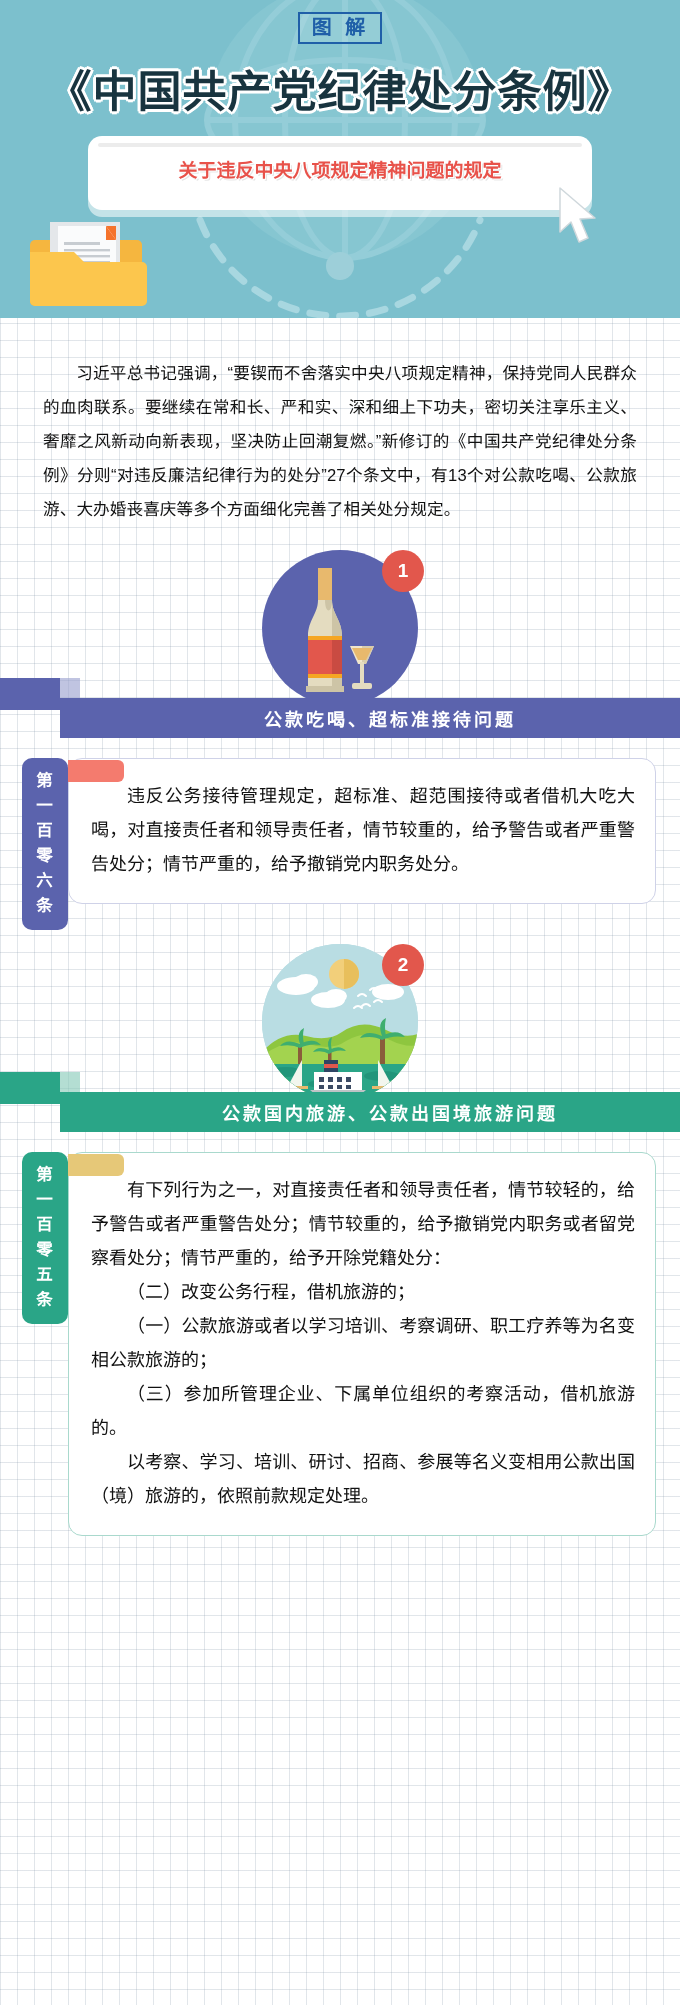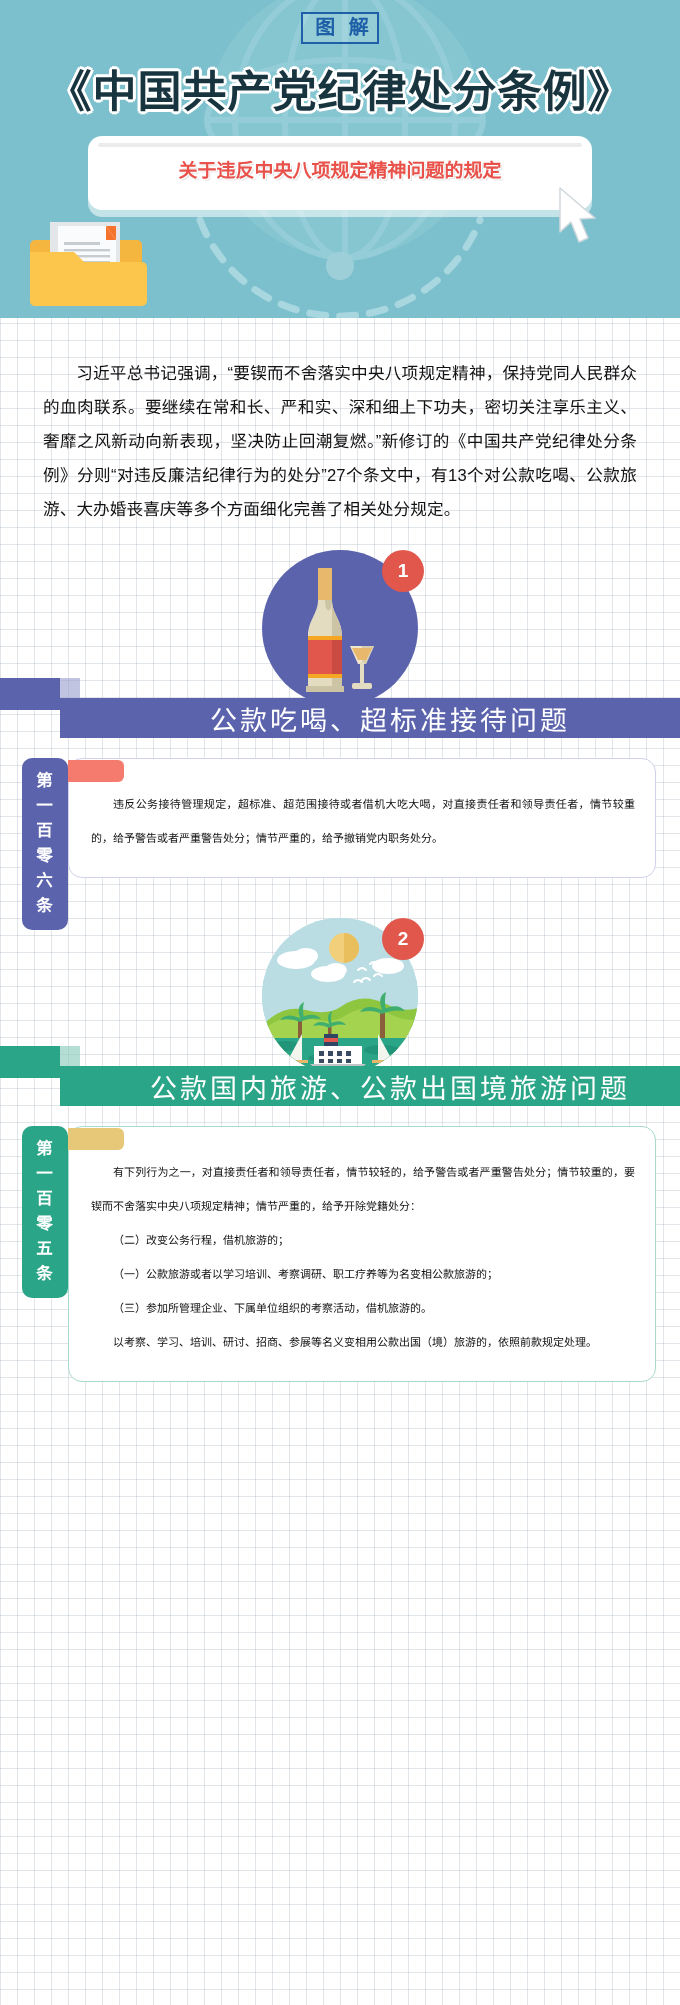--- a/index.html
+++ b/index.html
@@ -45,21 +45,21 @@
     text-align: center;
     z-index: 4;
   }
   .tag-tujie span {
     display: inline-block;
     border: 2px solid #1f5fa8;
     color: #1f5fa8;
     font-size: 20px;
     font-weight: bold;
     letter-spacing: 4px;
-    padding: 2px 4px 3px 12px;
+    padding: 2px 11px 3px 12px;
     background: rgba(255,255,255,.12);
     line-height: 1.15;
   }
 
   .main-title {
     position: absolute;
     left: 0; right: 0;
     top: 56px;
     text-align: center;
     font-size: 44px;
@@ -197,22 +197,22 @@
     left: 60px;
     right: 0;
     top: 8px;
     height: 40px;
     display: flex;
     align-items: center;
     justify-content: center;
   }
   .ribbon .bar span {
     color: #fff;
-    font-size: 27px;
-    font-weight: normal;
+    font-size: 18px;
+    font-weight: bold;
     letter-spacing: 3px;
     padding-left: 40px;
   }
   .rib-blue  .tail { background: #5b63ad; }
   .rib-blue  .fold { background: #9aa0cf; }
   .rib-blue  .bar  { background: #5b63ad; }
   .rib-green .tail { background: #2aa587; }
   .rib-green .fold { background: #86c9b8; }
   .rib-green .bar  { background: #2aa587; }
 
@@ -248,22 +248,22 @@
     border-radius: 0 6px 6px 0;
     z-index: 2;
   }
   .art-chip.red  { background: #f47b6e; }
   .art-chip.gold { background: #e6c878; }
   .art-body {
     margin-left: 46px;
     background: #ffffff;
     border: 1.6px solid #cfd2e8;
     border-radius: 14px;
-    padding: 28px 20px 22px 22px;
-    font-size: 11px;
+    padding: 20px 20px 22px 22px;
+    font-size: 18px;
     line-height: 34px;
     color: #111;
     text-align: justify;
     position: relative;
     z-index: 1;
   }
   .art-body.green-b { border-color: #a9d9cd; }
   .art-body p {
     margin: 0;
     text-indent: 2em;
@@ -462,21 +462,21 @@
       <div class="art-chip gold"></div>
       <div class="art-label green">
           <div>第</div>
           <div>一</div>
           <div>百</div>
           <div>零</div>
           <div>五</div>
           <div>条</div>
         </div>
       <div class="art-body green-b">
-        <p>有下列行为之一，对直接责任者和领导责任者，情节较轻的，给予警告或者严重警告处分；情节较重的，要锲而不舍落实中央八项规定精神；情节严重的，给予开除党籍处分：</p>
+        <p>有下列行为之一，对直接责任者和领导责任者，情节较轻的，给予警告或者严重警告处分；情节较重的，给予撤销党内职务或者留党察看处分；情节严重的，给予开除党籍处分：</p>
         <p>（二）改变公务行程，借机旅游的；</p>
         <p>（一）公款旅游或者以学习培训、考察调研、职工疗养等为名变相公款旅游的；</p>
         <p>（三）参加所管理企业、下属单位组织的考察活动，借机旅游的。</p>
         <p>以考察、学习、培训、研讨、招商、参展等名义变相用公款出国（境）旅游的，依照前款规定处理。</p>
       </div>
     </div>
 
     <div class="spacer-28"></div>
   </div>
 

